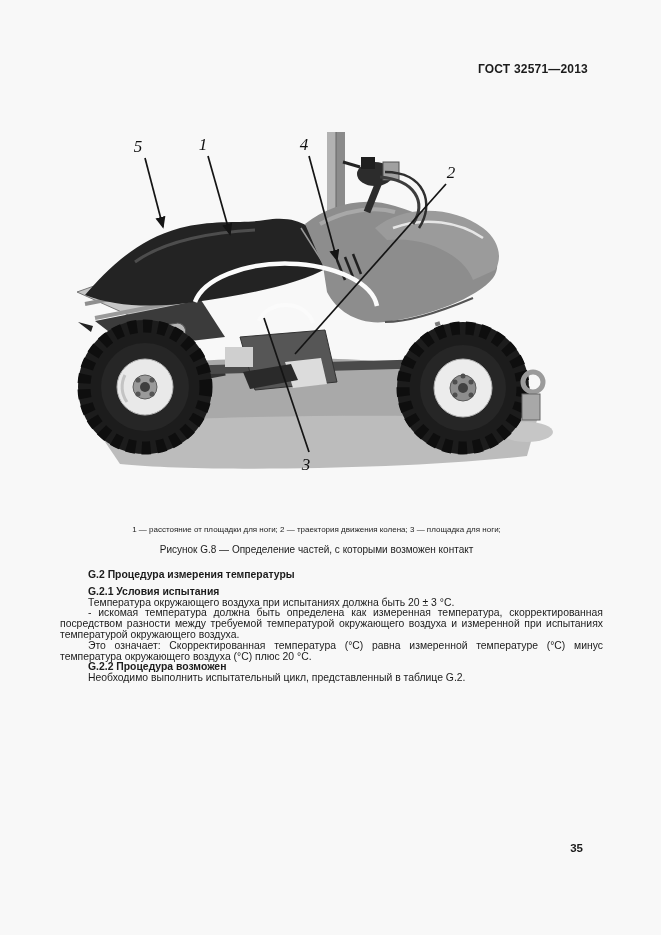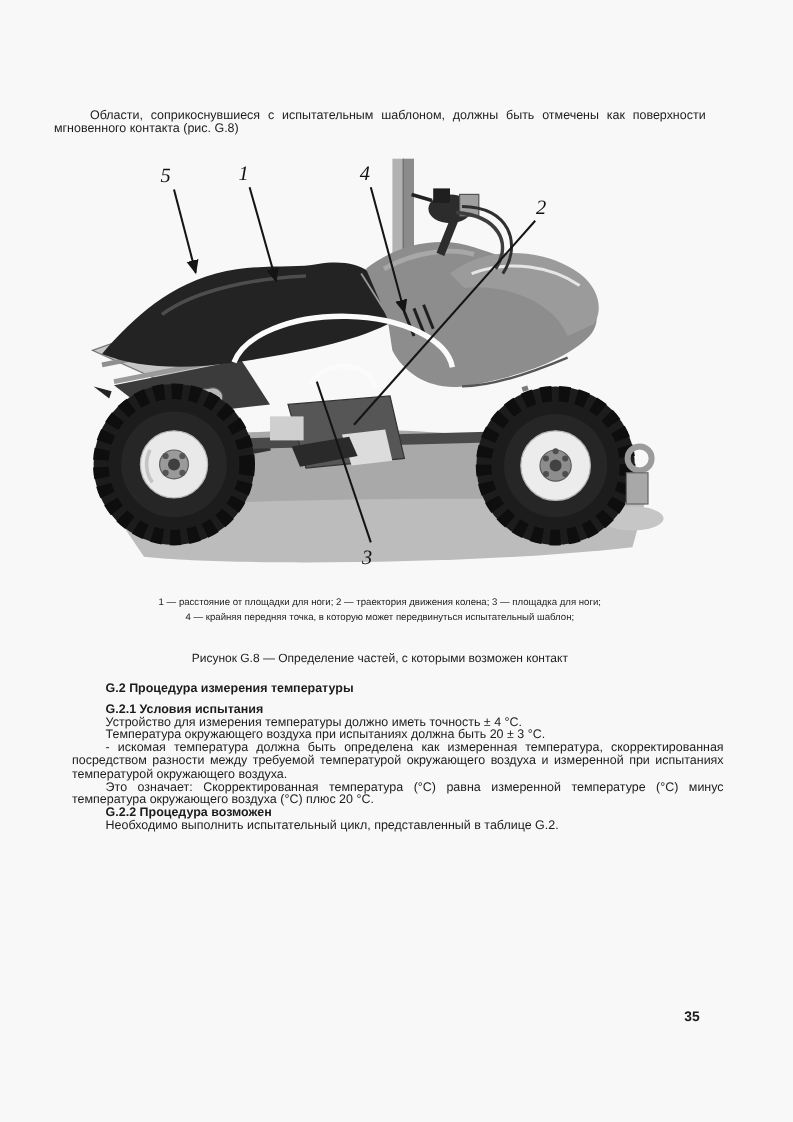--- a/index.html
+++ b/index.html
@@ -3,39 +3,39 @@
 <meta charset="utf-8">
 <style>
   html,body{margin:0;padding:0;background:#e9e9e9;}
   .doc{position:relative;width:661px;height:935px;background:#f8f8f8;
        font-family:"Liberation Sans",sans-serif;color:#1b1b1b;overflow:hidden;margin:0 auto;}
   .doc-header{position:absolute;top:62px;left:45px;width:543px;text-align:right;
        font-weight:bold;font-size:12px;letter-spacing:.2px;}
   .intro{position:absolute;top:91px;left:45px;width:543px;margin:0;
        font-size:10.4px;line-height:11.2px;text-align:justify;text-indent:30px;}
   .figure-svg{position:absolute;top:132px;left:75px;}
-  .legend{position:absolute;top:496px;left:45px;width:543px;text-align:center;
+  .legend{position:absolute;top:524px;left:45px;width:543px;text-align:center;
        font-size:8px;line-height:12.6px;color:#222;}
   .fig-caption{position:absolute;top:544px;left:45px;width:543px;text-align:center;
        font-size:10px;}
   .body-text{position:absolute;top:570px;left:60px;width:543px;
        font-size:10.4px;line-height:10.8px;text-align:justify;}
   .body-text p{margin:0;text-indent:28px;}
   .body-text p.h{font-weight:bold;text-align:left;}
   .body-text p.h.gap{margin-bottom:6px;}
   .pageno{position:absolute;top:842px;right:78px;font-weight:bold;font-size:11.5px;}
   .callout-num{font-family:"Liberation Serif",serif;font-style:italic;font-size:17px;fill:#111;}
 </style>
 </head>
 <body>
 
 <div class="doc">
 
+  <div class="doc-header">ГОСТ 32571—2013</div>
 
-  <p class="intro">Области, соприкоснувшиеся с испытательным шаблоном, должны быть отмечены как поверхности мгновенного контакта (рис. G.8)</p>
 
   <svg class="figure-svg" width="480" height="350" viewBox="0 0 480 350" xmlns="http://www.w3.org/2000/svg">
     <defs>
       <marker id="ah" markerWidth="8" markerHeight="7" refX="6" refY="3" orient="auto">
         <path d="M0,0 L7,3 L0,6 Z" fill="#141414"></path>
       </marker>
     </defs>
 
     <g>
       <path d="M110,230 C180,224 300,224 348,236 L342,320 C260,334 150,332 95,318 Z" fill="#a9a9a9"></path>
@@ -146,29 +146,27 @@
       <text class="callout-num" x="63" y="20">5</text>
       <text class="callout-num" x="128" y="18">1</text>
       <text class="callout-num" x="229" y="18">4</text>
       <text class="callout-num" x="376" y="46">2</text>
       <text class="callout-num" x="231" y="338">3</text>
     </g>
   </svg>
 
   <div class="legend">
     <div>1 — расстояние от площадки для ноги; 2 — траектория движения колена; 3 — площадка для ноги;</div>
-    <div>4 — крайняя передняя точка, в которую может передвинуться испытательный шаблон;</div>
   </div>
 
   <div class="fig-caption">Рисунок G.8 — Определение частей, с которыми возможен контакт</div>
 
   <div class="body-text">
     <p class="h gap">G.2 Процедура измерения температуры</p>
     <p class="h">G.2.1 Условия испытания</p>
-    <p>Устройство для измерения температуры должно иметь точность ± 4 °С.</p>
     <p>Температура окружающего воздуха при испытаниях должна быть 20 ± 3 °С.</p>
     <p>- искомая температура должна быть определена как измеренная температура, скорректированная посредством разности между требуемой температурой окружающего воздуха и измеренной при испытаниях температурой окружающего воздуха.</p>
     <p>Это означает: Скорректированная температура (°С) равна измеренной температуре (°С) минус температура окружающего воздуха (°С) плюс 20 °С.</p>
     <p class="h">G.2.2 Процедура возможен</p>
     <p>Необходимо выполнить испытательный цикл, представленный в таблице G.2.</p>
   </div>
 
   <div class="pageno">35</div>
 
 </div>

